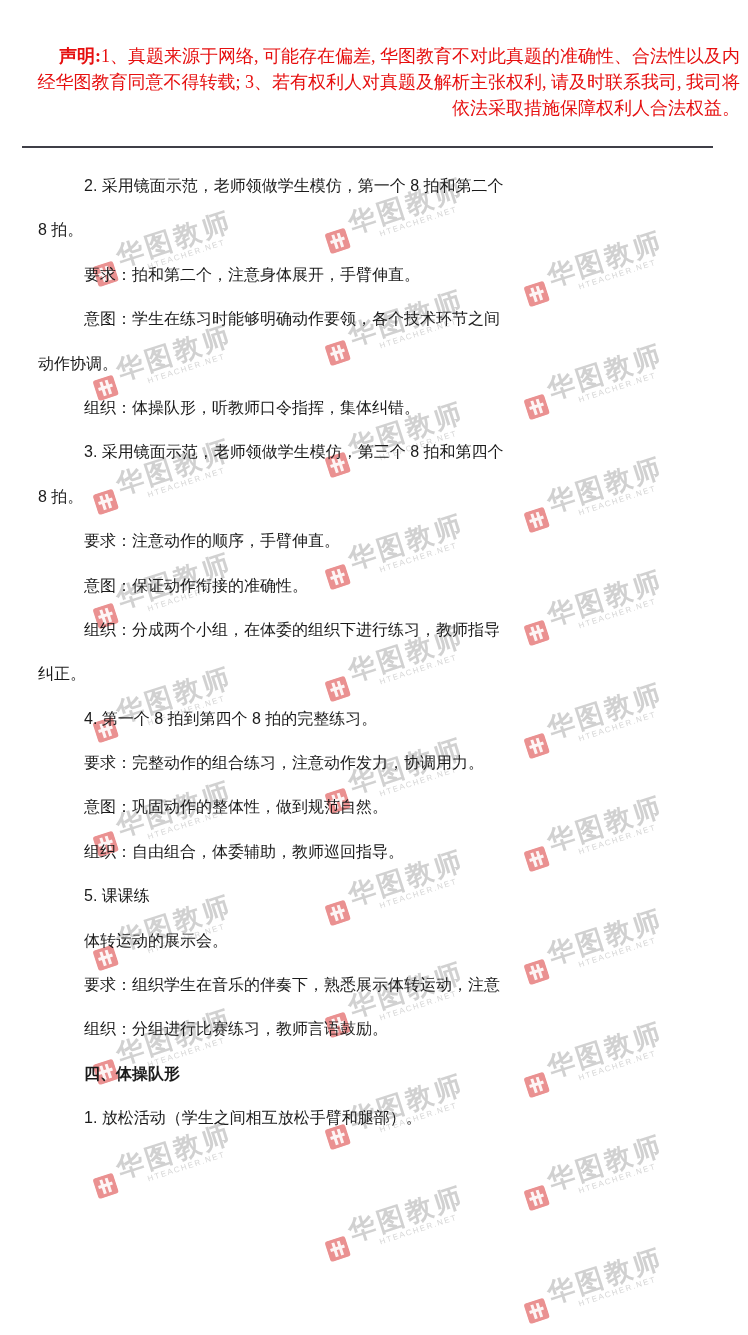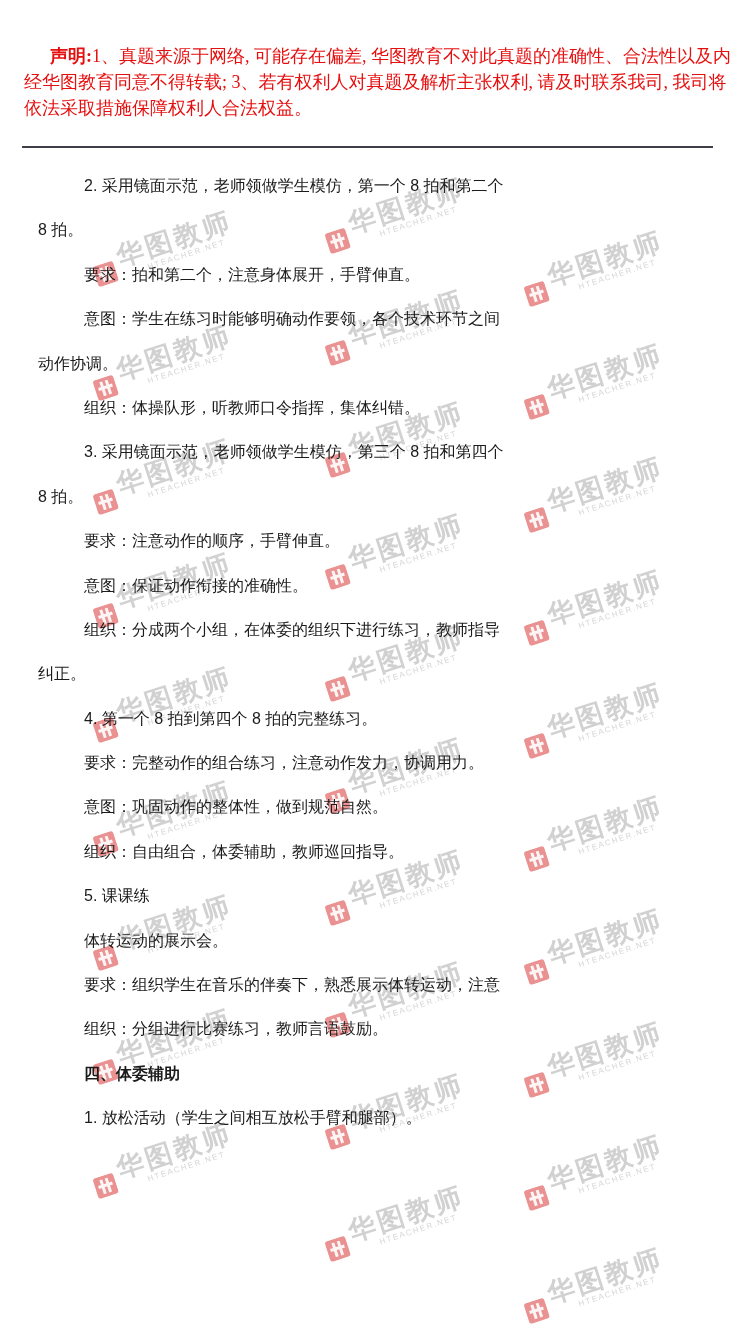--- a/index.html
+++ b/index.html
@@ -342,21 +342,21 @@
         <span class="wm-logo"><svg width="22" height="22" viewBox="0 0 24 24" aria-hidden="true">
             <rect x="0.5" y="0.5" width="23" height="23" rx="3" fill="#e05454"></rect>
             <path fill="#ffffff" opacity="0.92" d="M4 9.5h16v3.4H4z M7.3 4h3.3v16H7.3z M13.4 4h3.3v16h-3.3z"></path>
           </svg></span>
         <span class="wm-txt">
           <span class="wm-cn" style="color: rgb(198, 198, 198);">华图教师</span>
           <span class="wm-net">HTEACHER.NET</span>
         </span>
       </div>
     </div>
-  <div class="disclaimer" id="disclaimer" style="color: rgb(230, 15, 15);">
+  <div class="disclaimer" id="disclaimer" style="color: rgb(230, 15, 15); text-align: right;">
       <div class="dline"><b>声明:</b>1、真题来源于网络, 可能存在偏差, 华图教育不对此真题的准确性、合法性以及内</div>
       <div class="dline">经华图教育同意不得转载; 3、若有权利人对真题及解析主张权利, 请及时联系我司, 我司将</div>
       <div class="dline">依法采取措施保障权利人合法权益。</div>
     </div>
   <div class="divider" id="divider" style="background: rgb(63, 63, 71);"></div>
   <div class="body-text" id="body-text" style="color: rgb(27, 27, 27);">
       <div class="bline ind">2. 采用镜面示范，老师领做学生模仿，第一个 8 拍和第二个</div>
       <div class="bline">8 拍。</div>
       <div class="bline ind">要求：拍和第二个，注意身体展开，手臂伸直。</div>
       <div class="bline ind">意图：学生在练习时能够明确动作要领，各个技术环节之间</div>
@@ -369,16 +369,16 @@
       <div class="bline ind">组织：分成两个小组，在体委的组织下进行练习，教师指导</div>
       <div class="bline">纠正。</div>
       <div class="bline ind">4. 第一个 8 拍到第四个 8 拍的完整练习。</div>
       <div class="bline ind">要求：完整动作的组合练习，注意动作发力，协调用力。</div>
       <div class="bline ind">意图：巩固动作的整体性，做到规范自然。</div>
       <div class="bline ind">组织：自由组合，体委辅助，教师巡回指导。</div>
       <div class="bline ind">5. 课课练</div>
       <div class="bline ind">体转运动的展示会。</div>
       <div class="bline ind">要求：组织学生在音乐的伴奏下，熟悉展示体转运动，注意</div>
       <div class="bline ind">组织：分组进行比赛练习，教师言语鼓励。</div>
-      <div class="bline ind bold">四、体委辅助</div>
+      <div class="bline ind bold">四、体操队形</div>
       <div class="bline ind">1. 放松活动（学生之间相互放松手臂和腿部）。</div>
     </div>
 </div>
 
 </body></html>

